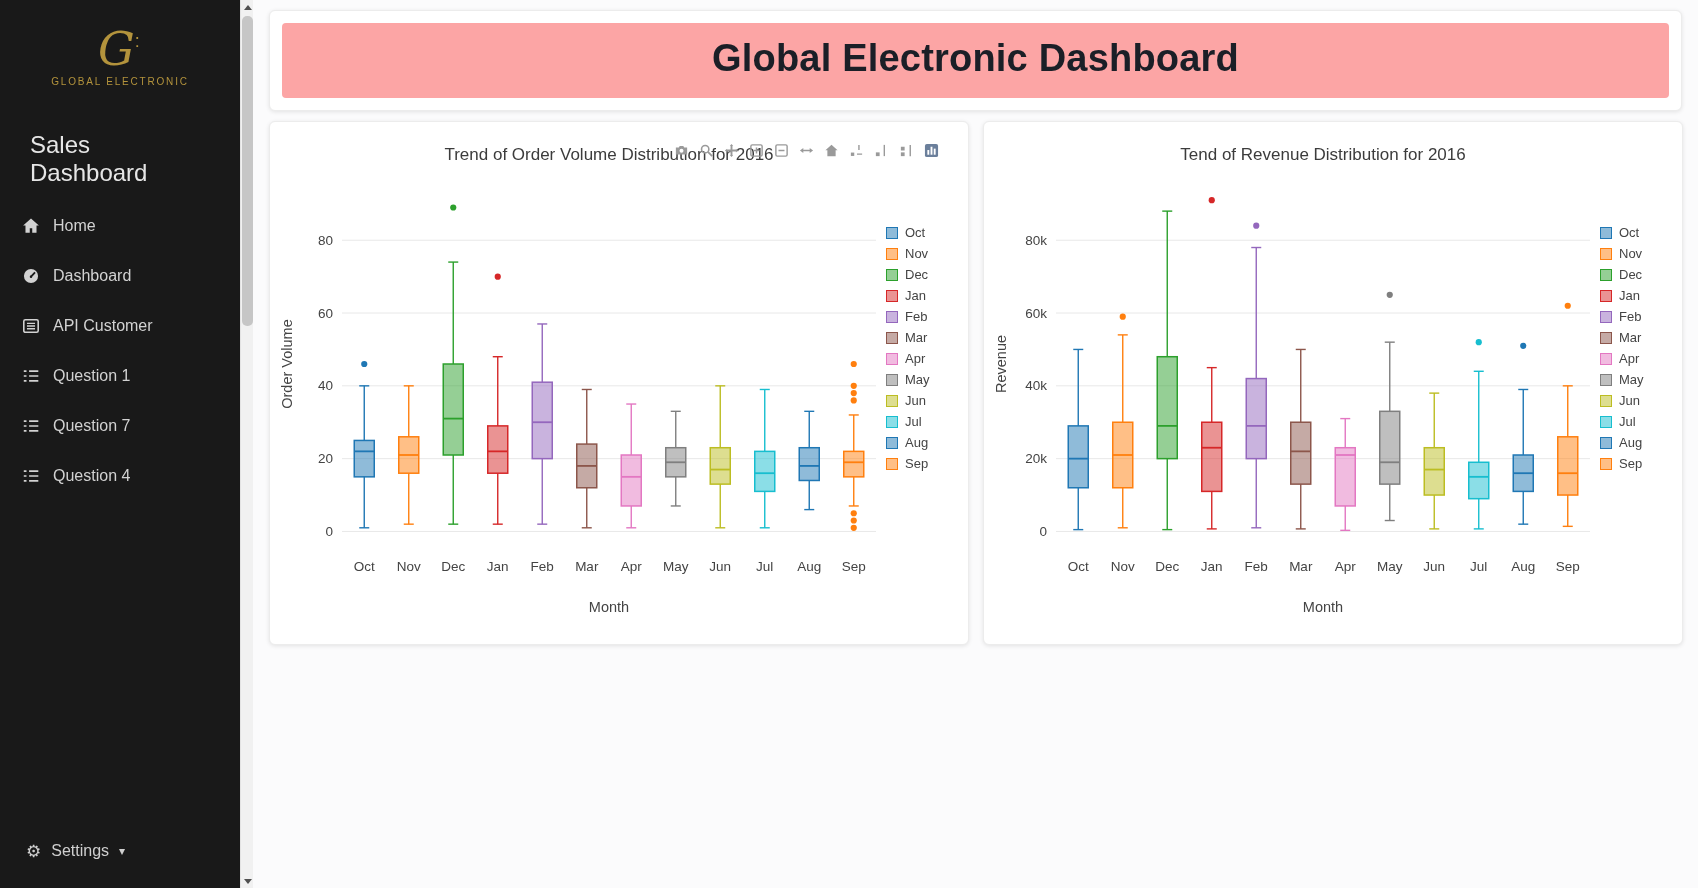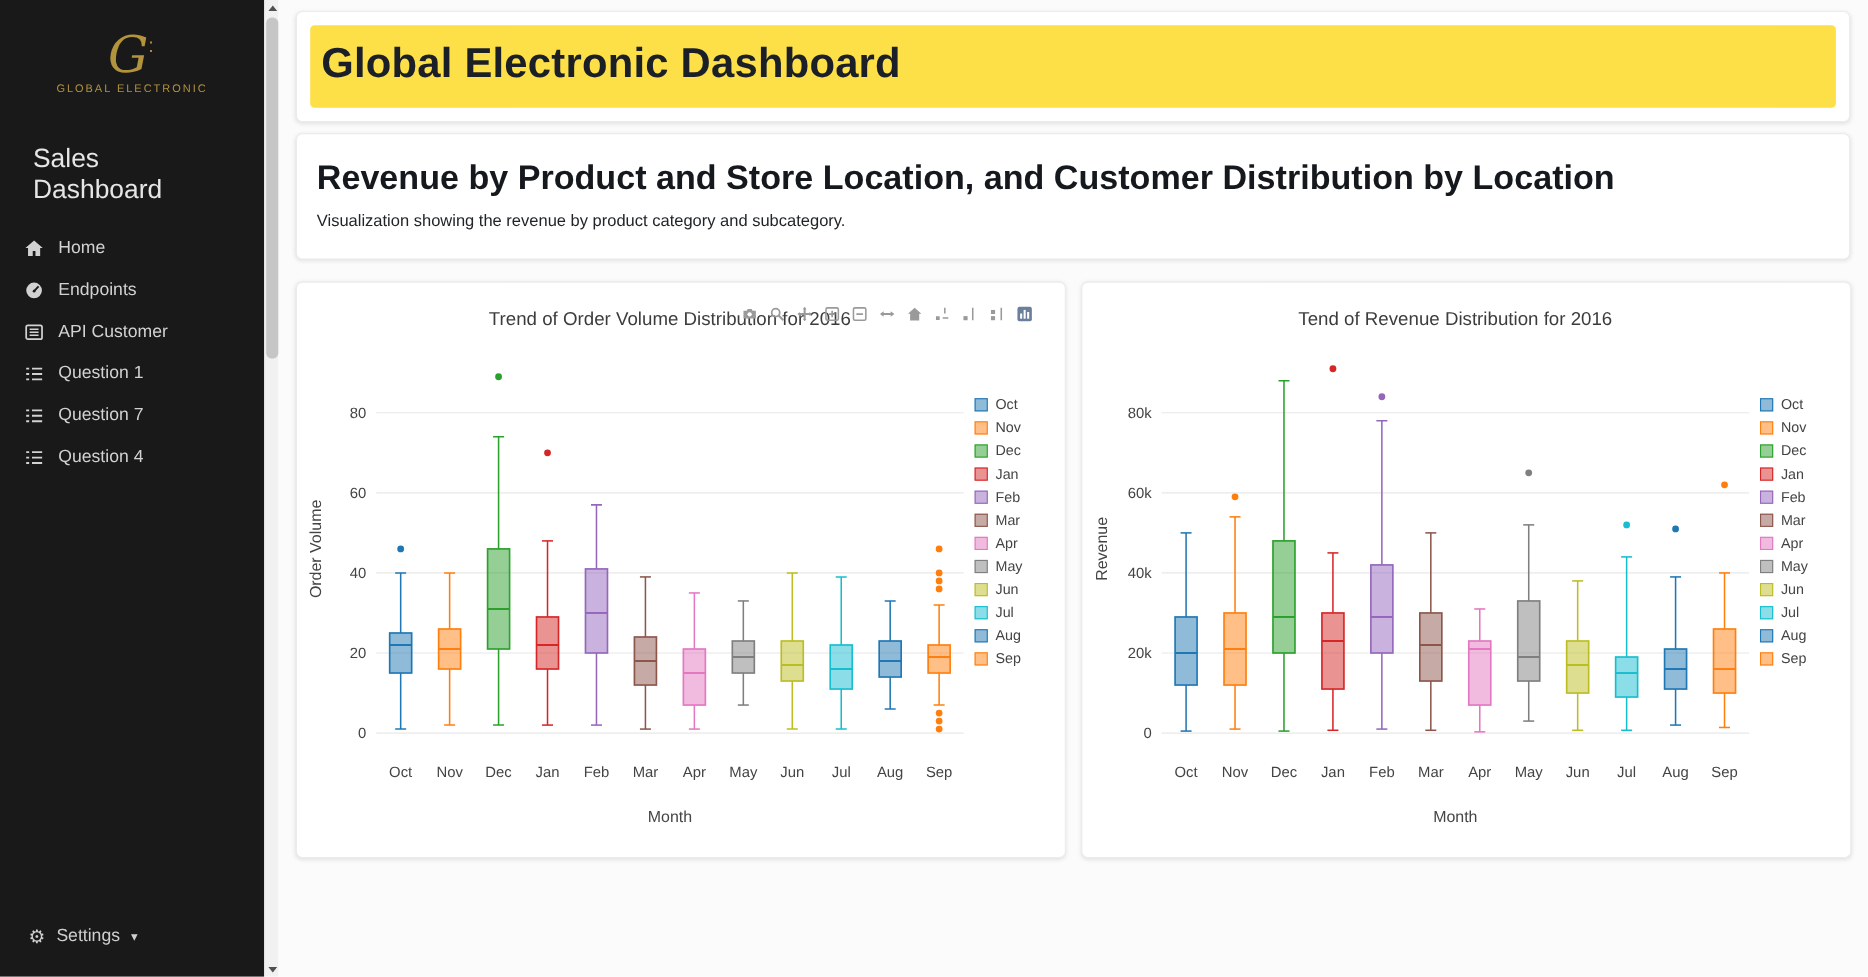--- a/index.html
+++ b/index.html
@@ -7,42 +7,42 @@
   .app { display:flex; width:100%; height:100%; }
 
   
   .sidebar { width:240px; background:#191919; color:#d4d4d4; display:flex; flex-direction:column; padding:26px 0 18px; flex:none; }
   .logo { text-align:center; }
   .logo-mark { line-height:1; }
   .monogram { font-family:"DejaVu Serif",serif; font-style:italic; font-size:46px; color:#b3933c; }
   .logo-dots { color:#b3933c; font-size:18px; vertical-align:18px; letter-spacing:2px; }
   .logo-text { font-size:10px; letter-spacing:1.8px; color:#b3933c; margin-top:4px; }
   .sidebar-title { font-size:24px; color:#e6e6e6; padding:0 30px; margin:44px 0 20px; font-weight:400; }
-  .nav { display:flex; flex-direction:column; }
+  .nav { display:flex; flex-direction:column;gap:12px; }
   .nav-item { display:flex; align-items:center; gap:13px; padding:10px 22px; font-size:16px; color:#d2d2d2; cursor:pointer; }
   .nav-item svg { width:18px; height:18px; fill:#d2d2d2; flex:none; }
   .nav-item .stroke { fill:none; stroke:#d2d2d2; }
   .settings-row { margin-top:auto; display:flex; align-items:center; gap:10px; padding:10px 26px; font-size:16px; color:#cfcfcf; cursor:pointer; }
   .gear-glyph { font-size:17px; line-height:1; }
   .caret { font-size:12px; }
 
   
   .scroll-strip { width:13px; background:#f1f1f1; position:relative; flex:none; border-left:1px solid #e3e3e3; }
   .scroll-arrow { position:absolute; left:0; width:13px; height:14px; display:flex; align-items:center; justify-content:center; cursor:pointer; }
   .scroll-arrow.up { top:0; }
   .scroll-arrow.down { bottom:0; }
   .tri-up { width:0; height:0; border-left:4px solid transparent; border-right:4px solid transparent; border-bottom:5px solid #505050; }
   .tri-down { width:0; height:0; border-left:4px solid transparent; border-right:4px solid transparent; border-top:5px solid #505050; }
   .scroll-thumb { position:absolute; left:1px; top:16px; width:11px; height:310px; background:#c6c6c6; border-radius:5px; cursor:pointer; }
 
   
   .main { flex:1; background:#fbfbfc; padding:10px 16px 0; overflow:hidden; }
   .card { background:#fff; border:1px solid #ececec; border-radius:6px; box-shadow:0 1px 4px rgba(0,0,0,0.10); }
   .header-card { padding:12px; margin-bottom:10px; }
-  .header-band { background:#fde047; border-radius:4px; padding:14px 10px 18px; }
+  .header-band { background:#fca5a5; border-radius:4px; padding:14px 10px 18px; text-align:center; }
   .header-band h1 { font-size:38px; font-weight:700; color:#1b1f27; letter-spacing:0.2px; }
   .intro-card { padding:22px 18px 26px; margin-bottom:20px; }
   .intro-card h2 { font-size:31px; font-weight:700; color:#15181d; margin-bottom:12px; }
   .intro-card p { font-size:15px; color:#212529; }
   .year-row { display:flex; align-items:center; gap:8px; margin:0 2px 12px; font-size:16px; color:#111; }
   .year-row select { font-size:15px; padding:2px 3px; border:1px solid #8a8a8a; border-radius:3px; background:#fff; font-family:"Liberation Sans",sans-serif; }
 
   .charts-row { display:flex; gap:14px; }
   .chart-card { flex:1; padding:8px 6px; position:relative; height:524px; display:flex; align-items:flex-start; }
   .chart-svg { flex:none; }
@@ -75,21 +75,21 @@
             <path d="M8 1.4L1 7.6h2.1V14h3.8v-4h2.2v4h3.8V7.6H15z"></path>
           </svg>
         <span>Home</span>
       </div>
       <div class="nav-item">
         <svg viewBox="0 0 16 16">
             <circle cx="8" cy="8" r="6.3"></circle>
             <path d="M8 8.6L11.6 4.8" stroke="#191919" stroke-width="1.6" fill="none"></path>
             <circle cx="8" cy="8.6" r="1.1" fill="#191919"></circle>
           </svg>
-        <span>Endpoints</span>
+        <span>Dashboard</span>
       </div>
       <div class="nav-item">
         <svg viewBox="0 0 16 16">
             <rect class="stroke" x="1.6" y="2.4" width="12.8" height="11.2" rx="1.4" stroke-width="1.4"></rect>
             <path class="stroke" d="M4.4 5.6h7.2M4.4 8h7.2M4.4 10.4h7.2" stroke-width="1.2"></path>
           </svg>
         <span>API Customer</span>
       </div>
       <div class="nav-item">
         <svg viewBox="0 0 16 16">
@@ -132,24 +132,20 @@
   </div>
 
   <main class="main">
 
     <div class="card header-card">
       <div class="header-band">
         <h1>Global Electronic Dashboard</h1>
       </div>
     </div>
 
-    <div class="card intro-card">
-      <h2>Revenue by Product and Store Location, and Customer Distribution by Location</h2>
-      <p>Visualization showing the revenue by product category and subcategory.</p>
-    </div>
 
 
     <div class="charts-row">
 
       <div class="card chart-card">
         <div class="modebar" id="modebar-1">
             <span class="mb-btn">
               <svg viewBox="0 0 16 16">
                 <path d="M2 4.8h3.1l1-1.6h3.8l1 1.6H14v7.4H2z"></path>
                 <circle cx="8" cy="8.3" r="2.1" fill="#fff"></circle>

